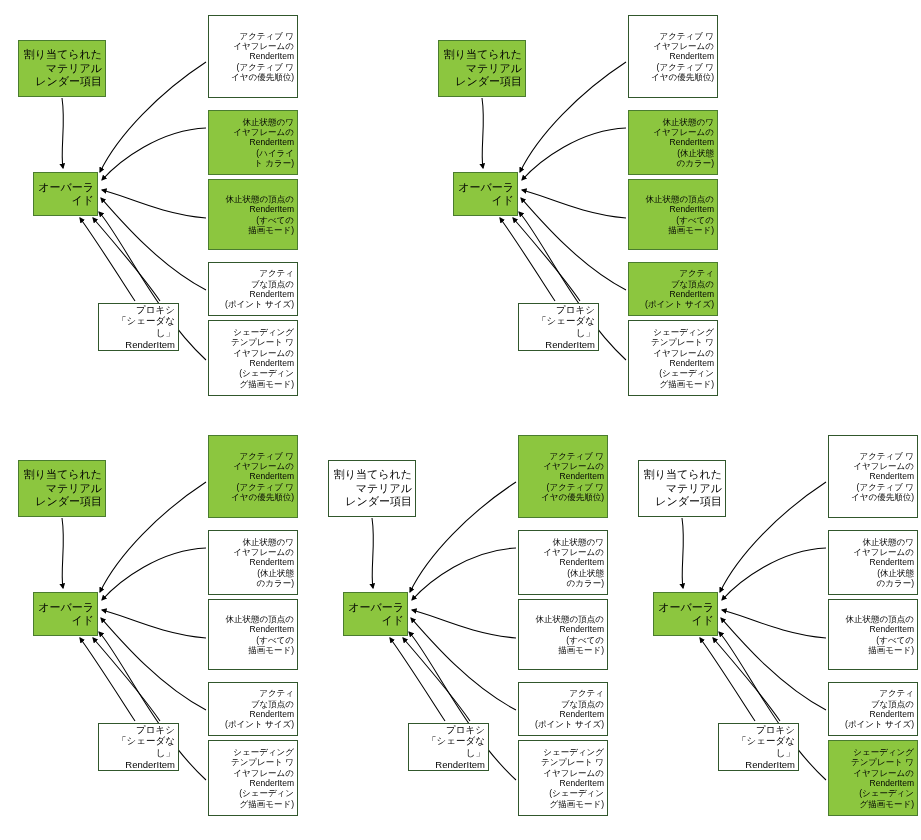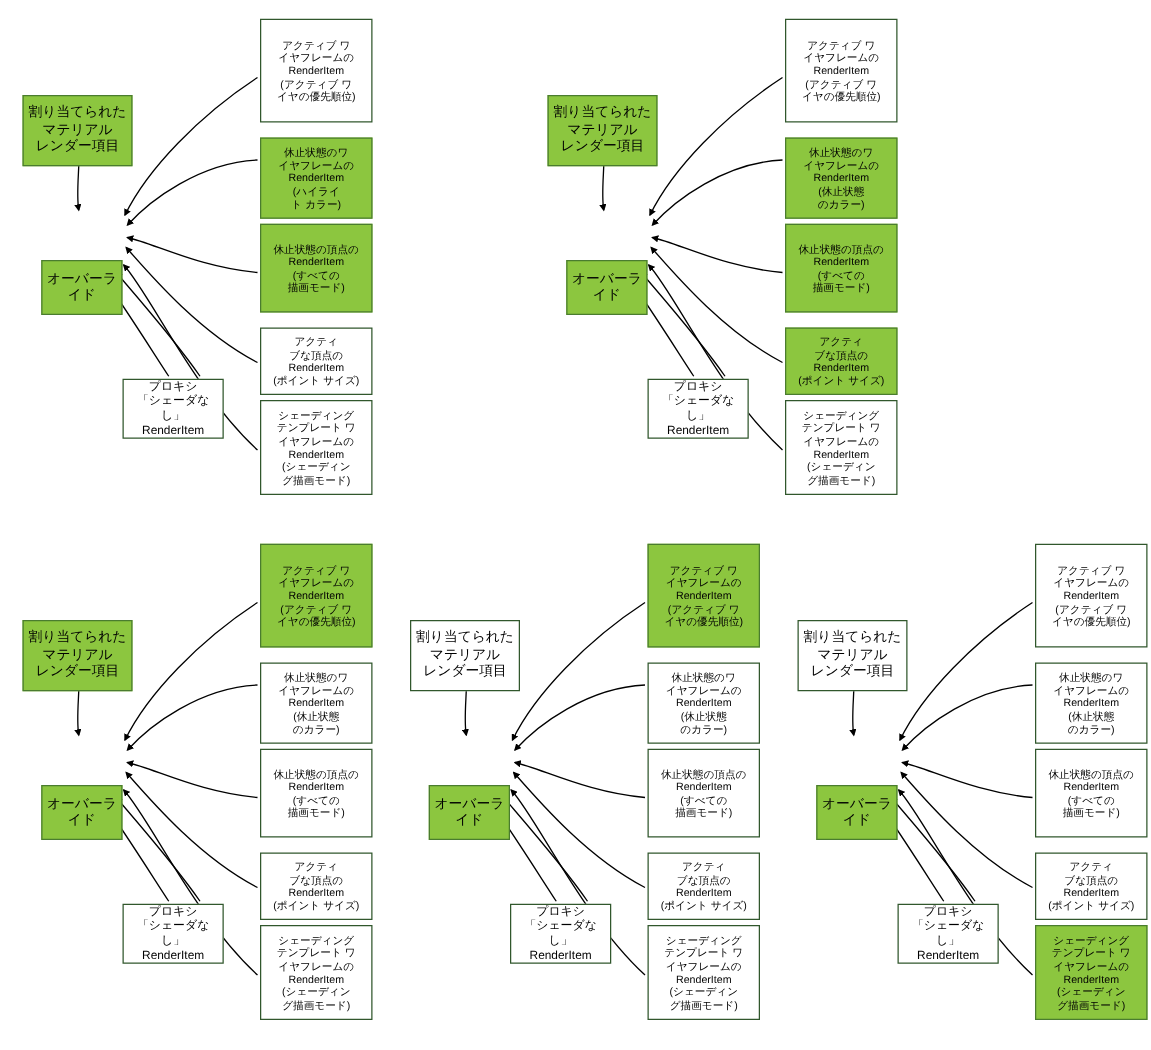--- a/index.html
+++ b/index.html
@@ -30,29 +30,29 @@
     pointer-events:none;
   }
   .node{
     position:absolute;
     box-sizing:border-box;
     border:1px solid #31572c;
     background:#ffffff;
     display:flex;
     align-items:center;
     justify-content:center;
-    text-align:center;
+    text-align:right;
     line-height:1.22;
     padding:2px 3px;
     word-break:break-all;
     overflow:hidden;
   }
   .node.green{background:#8CC63F;border-color:#4a7c2f;}
   .node .lbl{display:block;width:100%;}
-  .sz-lg{font-size:11px;margin-top:36px;}
+  .sz-lg{font-size:11px;}
   .sz-md{font-size:9.5px;}
   .sz-sm{font-size:8.5px;}
 </style>
 </head>
 <body>
 
 <div id="canvas">
     <div class="panel" style="left: 0px; top: 0px;">
       <svg class="edges" viewBox="0 0 310 420">
         <defs>

